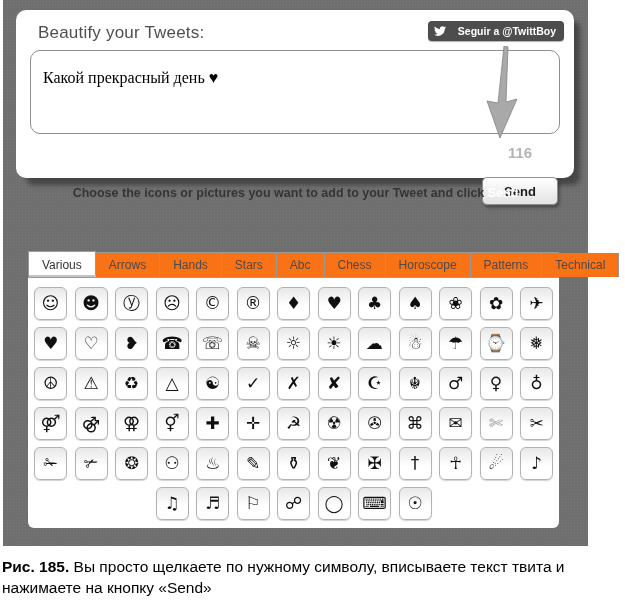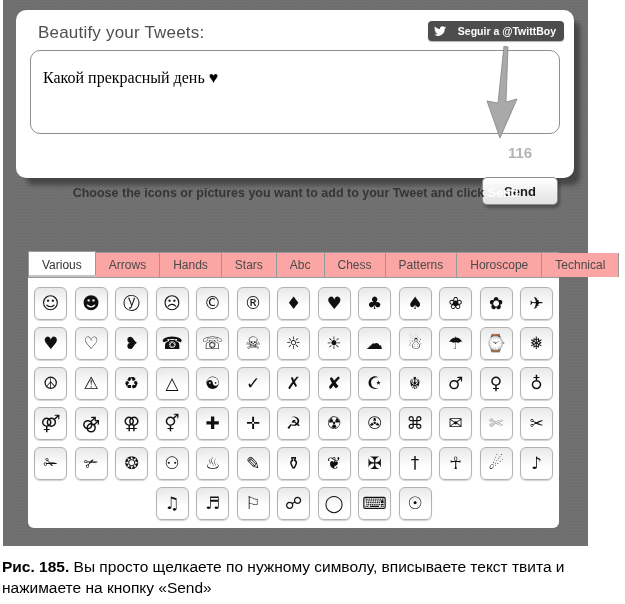--- a/index.html
+++ b/index.html
@@ -34,21 +34,21 @@
 
   
   .instruction { position:absolute; left:0; top:186px; width:585px; text-align:center;
           font-size:12.5px; font-weight:bold; color:#353535; }
   .instruction .hl { color:#ffffff; }
 
   
   .tabbar { position:absolute; left:25px; top:252px; width:531px; height:26px;
           display:flex; background:#c3c3c3; border:1px solid #9a9a9a; border-bottom:1px solid #9a9a9a; }
   .tab { height:100%; padding:0 13px; display:flex; align-items:center; font-size:12px; color:#4a4a4a;
-          border-right:1px solid #989898; background:#fca5a5; cursor:pointer; white-space:nowrap; }
+          border-right:1px solid #989898; background:#f97316; cursor:pointer; white-space:nowrap; }
   .tab.active { background:#ffffff; color:#333; position:relative; margin:-2px 0 -1px -1px; padding-top:2px;
           border:1px solid #9a9a9a; border-bottom:none; z-index:2; }
 
   
   .panel { position:absolute; left:25px; top:278px; width:531px; height:250px; background:#ffffff;
           border-radius:0 0 6px 6px; }
   .symbol-row { display:flex; justify-content:center; gap:7.5px; margin-top:7px; }
   .symbol-row:first-child { margin-top:9px; }
   .cell { width:33px; height:33px; border:1px solid #b2b2b2; border-radius:6px;
           background:linear-gradient(#e8e8e8, #ffffff 60%); box-shadow:0 1px 1px rgba(0,0,0,.18);
@@ -92,22 +92,22 @@
       <span>Choose the icons or pictures you want to add to your Tweet and click </span><span class="hl">Send</span>
     </div>
 
     <div class="tabbar">
         <div class="tab active">Various</div>
         <div class="tab">Arrows</div>
         <div class="tab">Hands</div>
         <div class="tab">Stars</div>
         <div class="tab">Abc</div>
         <div class="tab">Chess</div>
+        <div class="tab">Horoscope</div>
         <div class="tab">Patterns</div>
-        <div class="tab">Horoscope</div>
         <div class="tab">Technical</div>
       </div>
 
     <div class="panel">
         <div class="symbol-row">
           <button class="cell">☺</button>
           <button class="cell">☻</button>
           <button class="cell">ⓨ</button>
           <button class="cell">☹</button>
           <button class="cell">©</button>

